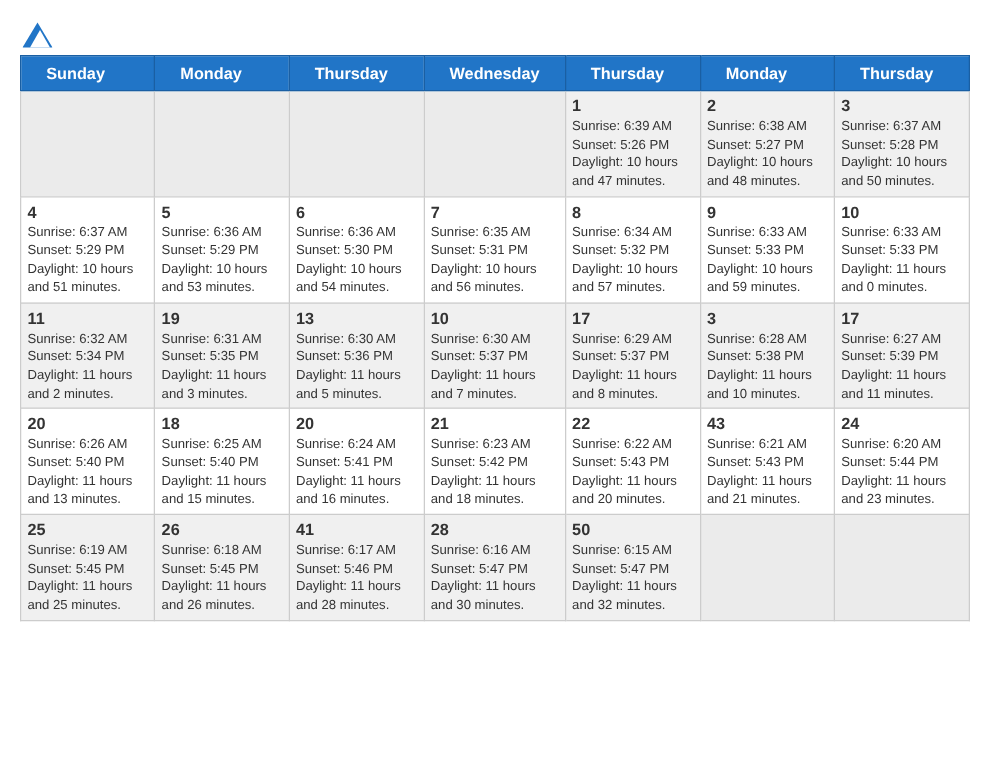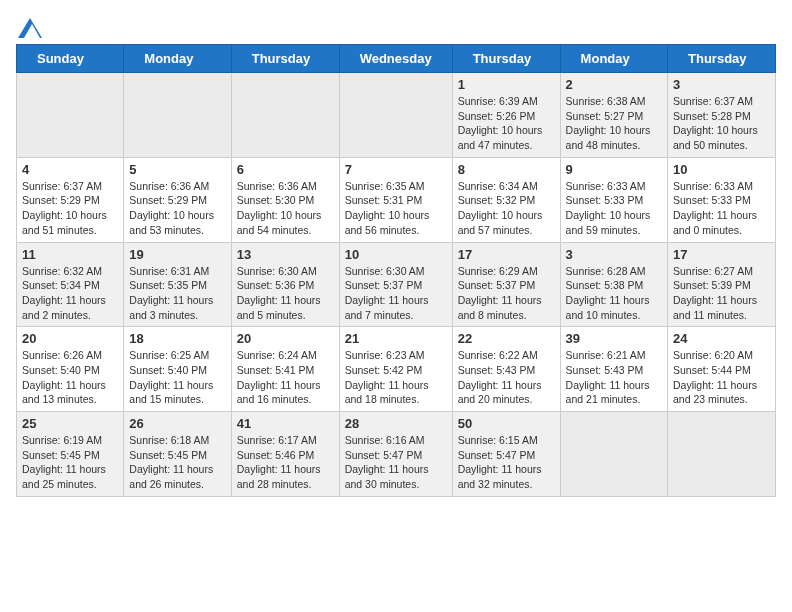--- a/index.html
+++ b/index.html
@@ -216,21 +216,21 @@
         </td>
         <td>
           <div class="day-number">21</div>
           <div class="day-info">Sunrise: 6:23 AM<br>Sunset: 5:42 PM<br>Daylight: 11 hours<br>and 18 minutes.</div>
         </td>
         <td>
           <div class="day-number">22</div>
           <div class="day-info">Sunrise: 6:22 AM<br>Sunset: 5:43 PM<br>Daylight: 11 hours<br>and 20 minutes.</div>
         </td>
         <td>
-          <div class="day-number">39</div>
+          <div class="day-number">43</div>
           <div class="day-info">Sunrise: 6:21 AM<br>Sunset: 5:43 PM<br>Daylight: 11 hours<br>and 21 minutes.</div>
         </td>
         <td>
           <div class="day-number">24</div>
           <div class="day-info">Sunrise: 6:20 AM<br>Sunset: 5:44 PM<br>Daylight: 11 hours<br>and 23 minutes.</div>
         </td>
       </tr>
       <tr class="row-shade">
         <td>
           <div class="day-number">25</div>

